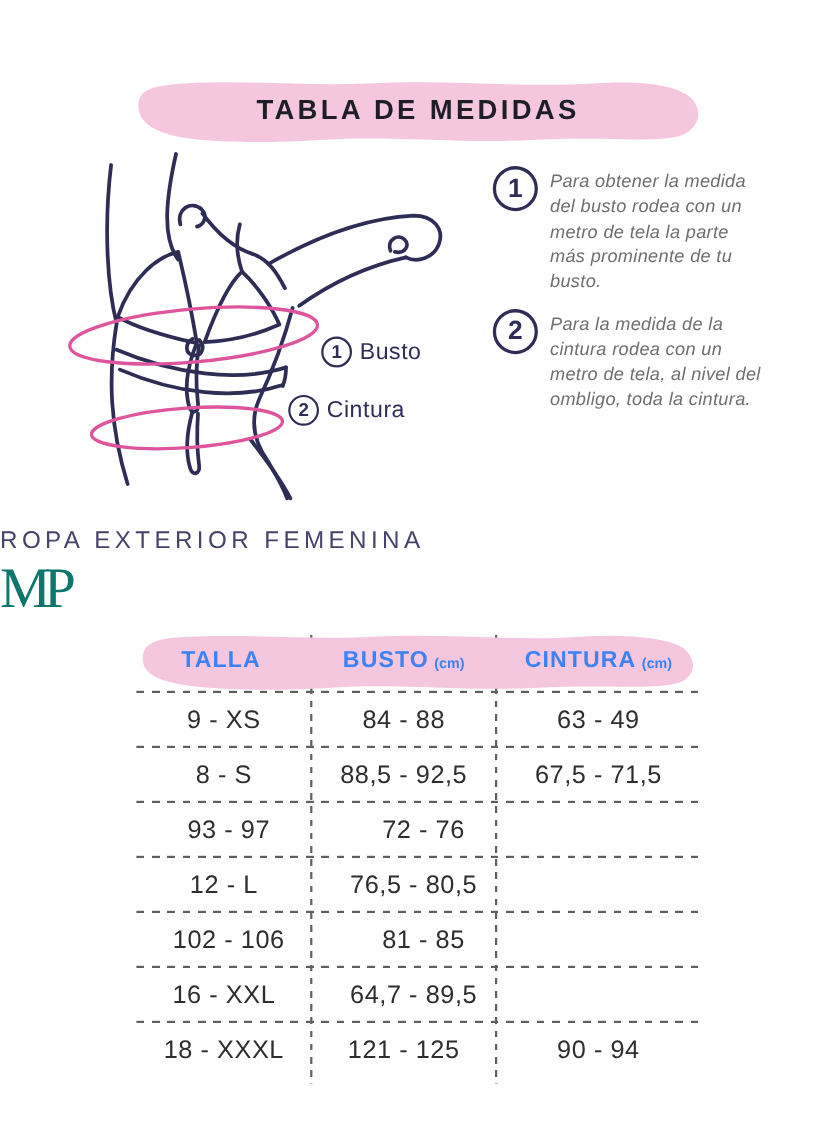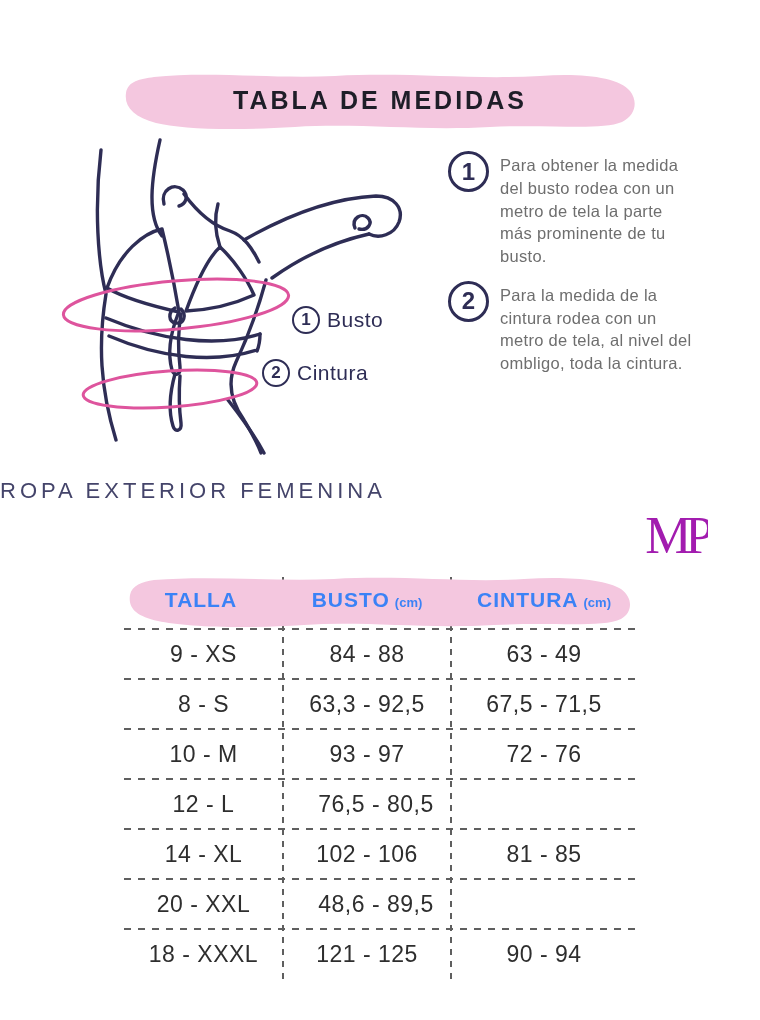--- a/index.html
+++ b/index.html
@@ -29,30 +29,30 @@
   .fig-label.cintura{left:214px;top:221px;}
 
   
   .steps{position:absolute;left:448px;top:151px;width:260px;}
   .step{display:flex;gap:11px;margin-bottom:13px;}
   .step-circ{
     box-sizing:border-box;flex:0 0 auto;width:41px;height:41px;border:3px solid #2e2d55;
     border-radius:50%;display:flex;align-items:center;justify-content:center;
     font-size:24px;font-weight:bold;color:#2e2d55;
   }
-  .step-text{font-size:16.5px;line-height:1.38;color:#6e6e6e;width:198px;padding-top:3px;letter-spacing:0.3px;}
+  .step-text{font-size:16.5px;line-height:1.38;color:#6e6e6e;width:198px;padding-top:3px;letter-spacing:0.3px;font-style:italic;}
 
   
   .subtitle{
     position:absolute;top:478px;left:0;width:100%;
     font-size:22px;letter-spacing:4px;color:#44446a;
   }
   .logo{
-    position:absolute;top:506px;left:0;width:100%;text-align:right;
-    font-family:"Liberation Serif",serif;font-size:52px;letter-spacing:-0.12em;color:#a21caf;
+    position:absolute;top:506px;left:0;width:100%;text-align:left;
+    font-family:"Liberation Serif",serif;font-size:52px;letter-spacing:-0.12em;color:#0f766e;
   }
 
   
   .size-table{position:absolute;left:124px;top:572px;width:513px;padding-bottom:7px;}
   .thead{position:relative;height:56px;display:flex;}
   .thead .blob{position:absolute;left:0;top:0;width:513px;height:56px;}
   .hcell{
     position:relative;z-index:1;display:flex;align-items:center;justify-content:center;
     font-weight:bold;color:#3b82f6;font-size:21px;letter-spacing:1px;
   }
@@ -159,48 +159,46 @@
 
     <div class="trow">
       <div class="tcell c1">9 - XS</div>
       <div class="tcell c2">84 - 88</div>
       <div class="tcell c3">63 - 49</div>
     </div>
     <div class="hsep"></div>
 
     <div class="trow">
       <div class="tcell c1">8 - S</div>
-      <div class="tcell c2">63,3 - 92,5</div>
+      <div class="tcell c2">88,5 - 92,5</div>
       <div class="tcell c3">67,5 - 71,5</div>
     </div>
     <div class="hsep"></div>
 
     <div class="trow">
-      <div class="tcell c1">10 - M</div>
       <div class="tcell c2">93 - 97</div>
       <div class="tcell c3">72 - 76</div>
     </div>
     <div class="hsep"></div>
 
     <div class="trow">
       <div class="tcell c1">12 - L</div>
       <div class="tcell c3">76,5 - 80,5</div>
     </div>
     <div class="hsep"></div>
 
     <div class="trow">
-      <div class="tcell c1">14 - XL</div>
       <div class="tcell c2">102 - 106</div>
       <div class="tcell c3">81 - 85</div>
     </div>
     <div class="hsep"></div>
 
     <div class="trow">
-      <div class="tcell c1">20 - XXL</div>
-      <div class="tcell c3">48,6 - 89,5</div>
+      <div class="tcell c1">16 - XXL</div>
+      <div class="tcell c3">64,7 - 89,5</div>
     </div>
     <div class="hsep"></div>
 
     <div class="trow">
       <div class="tcell c1">18 - XXXL</div>
       <div class="tcell c2">121 - 125</div>
       <div class="tcell c3">90 - 94</div>
     </div>
   </div>
 

